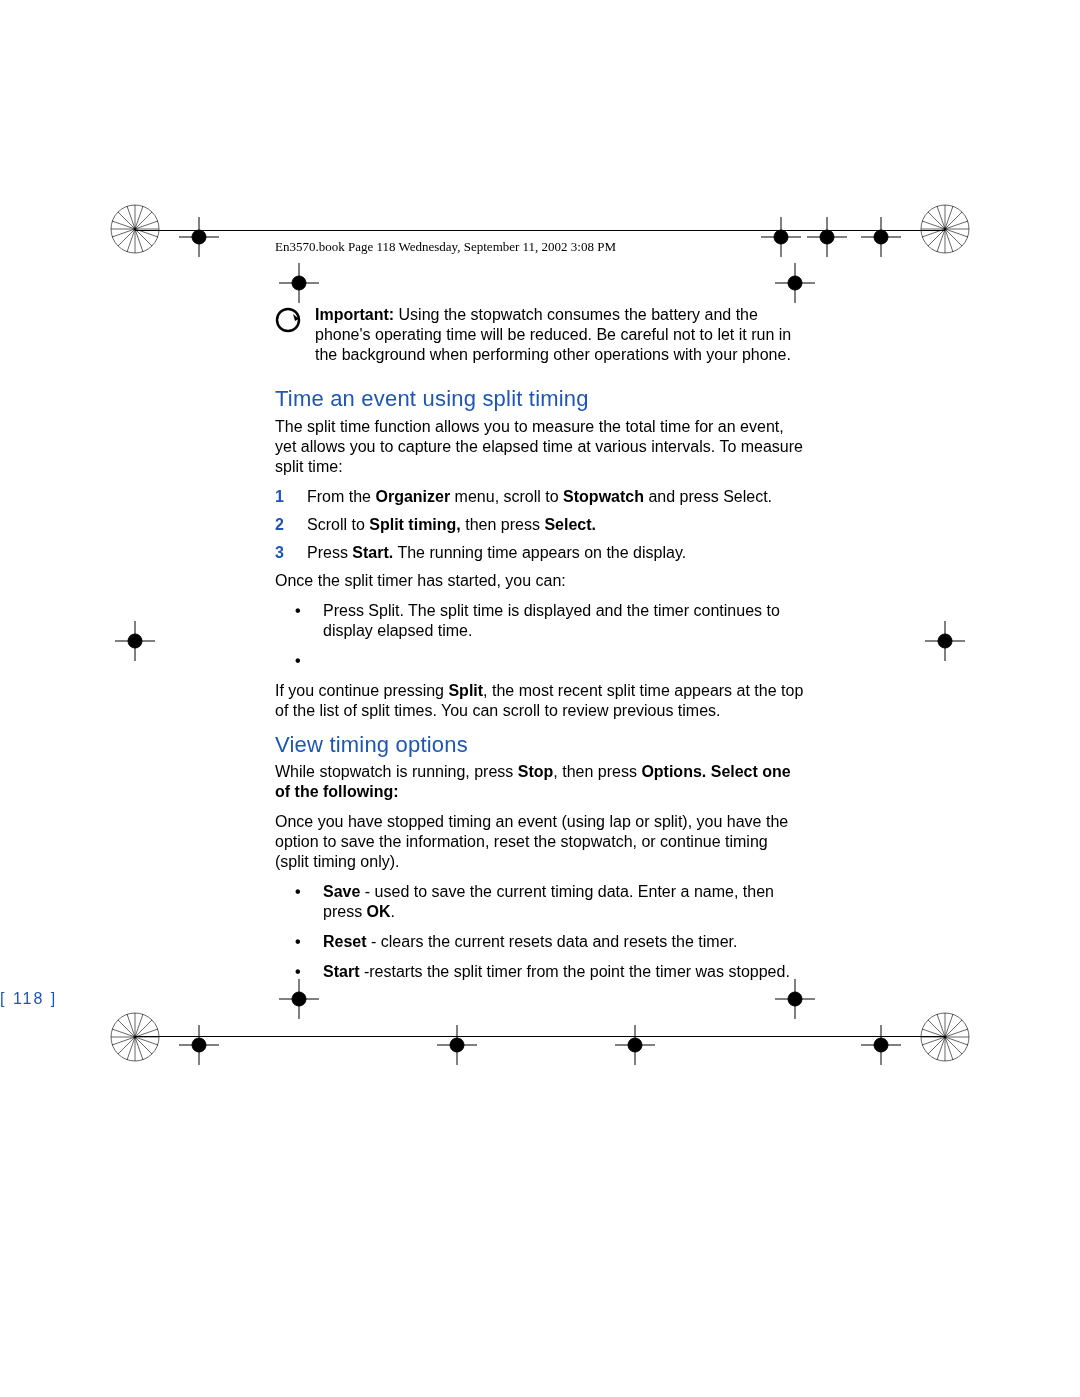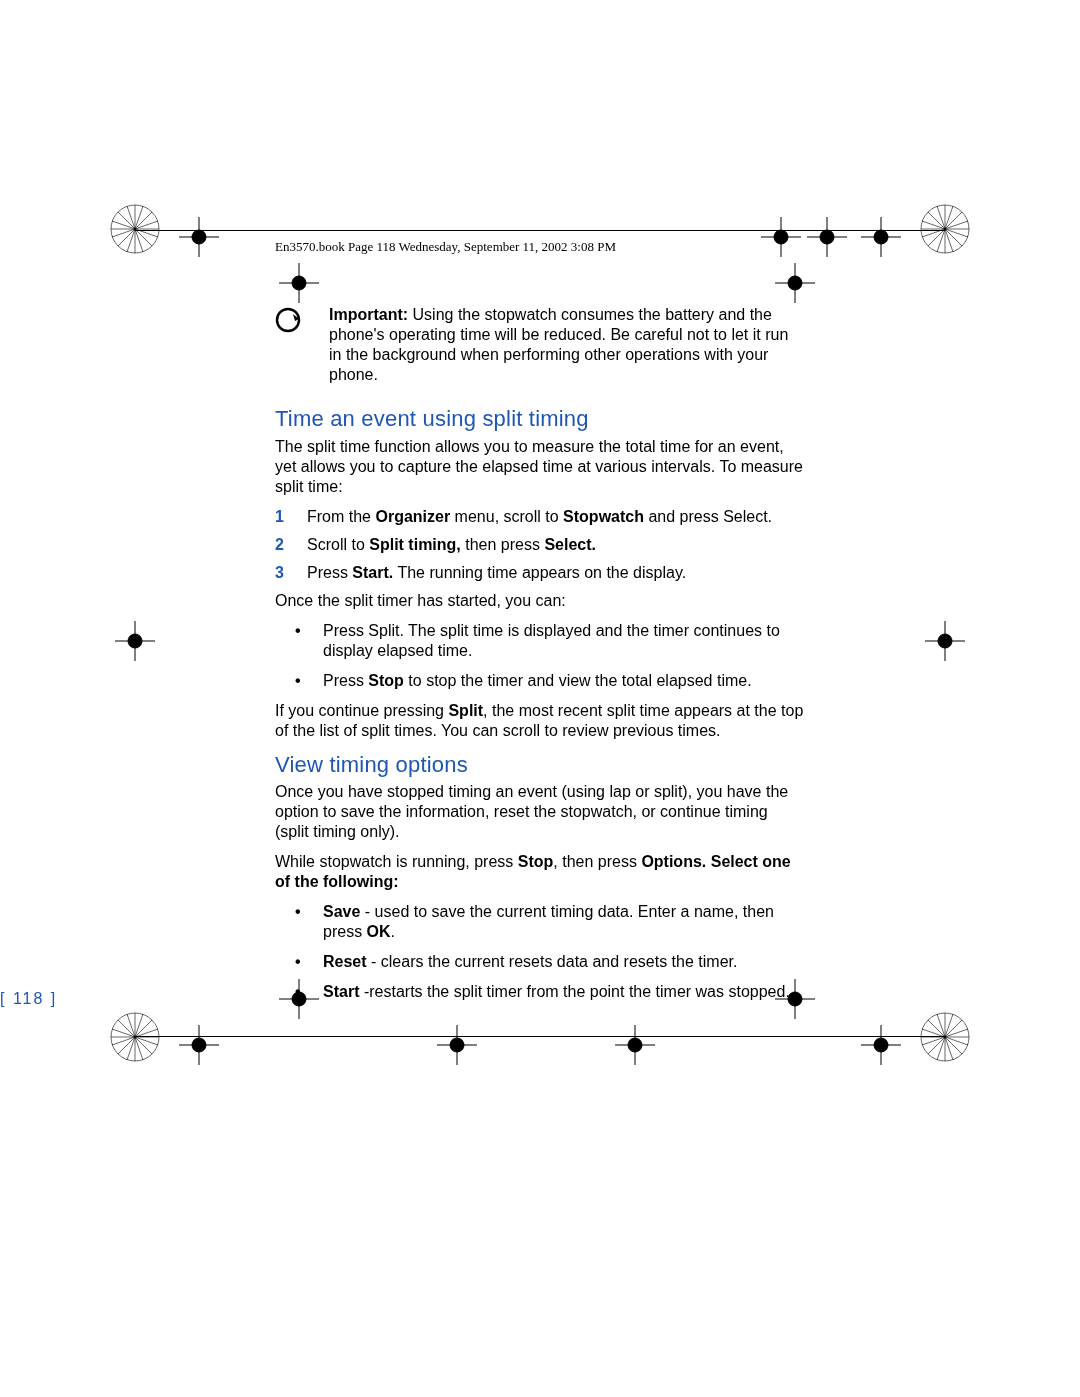--- a/index.html
+++ b/index.html
@@ -49,21 +49,21 @@
     position: absolute;
     top: 305px;
     left: 275px;
     width: 530px;
     font-size: 16px;
     line-height: 1.25;
   }
   .important-row {
     display: flex;
     align-items: flex-start;
-    gap: 28px;
+    gap: 14px;
     margin-bottom: 20px;
   }
   .important-icon {
     flex: 0 0 26px;
     margin-top: 2px;
   }
   .important-text { flex: 1; }
   h2 {
     color: #1E56B4;
     font-size: 22px;
@@ -357,29 +357,28 @@
 
     <p>Once the split timer has started, you can:</p>
 
     <ul class="bullets">
       <li>
           <span class="bullet-dot">•</span>
           <span>Press Split. The split time is displayed and the timer continues to display elapsed time.</span>
         </li>
       <li>
           <span class="bullet-dot">•</span>
-          <span><span>Press </span><b>Stop</b><span> to stop the timer and view the total elapsed time.</span></span>
         </li>
     </ul>
 
     <p><span>If you continue pressing </span><b>Split</b><span>, the most recent split time appears at the top of the list of split times. You can scroll to review previous times.</span></p>
 
     <h2>View timing options</h2>
+    <p><span>While stopwatch is running, press </span><b>Stop</b><span>, then press </span><b>Options. Select one of the following:</b></p>
     <p>Once you have stopped timing an event (using lap or split), you have the option to save the information, reset the stopwatch, or continue timing (split timing only).</p>
-    <p><span>While stopwatch is running, press </span><b>Stop</b><span>, then press </span><b>Options. Select one of the following:</b></p>
 
     <ul class="bullets">
       <li>
           <span class="bullet-dot">•</span>
           <span><b>Save</b><span> - used to save the current timing data. Enter a name, then press </span><b>OK</b><span>.</span></span>
         </li>
       <li>
           <span class="bullet-dot">•</span>
           <span><b>Reset</b><span> - clears the current resets data and resets the timer.</span></span>
         </li>

